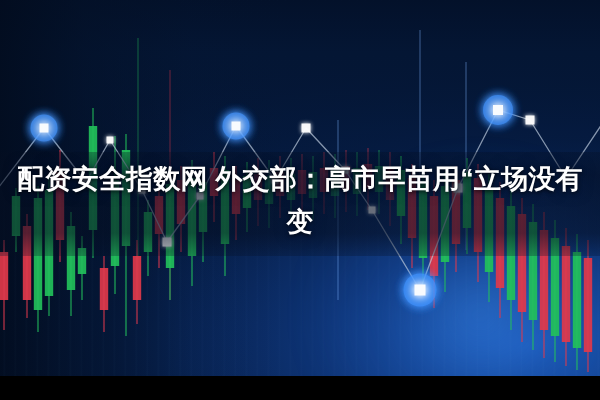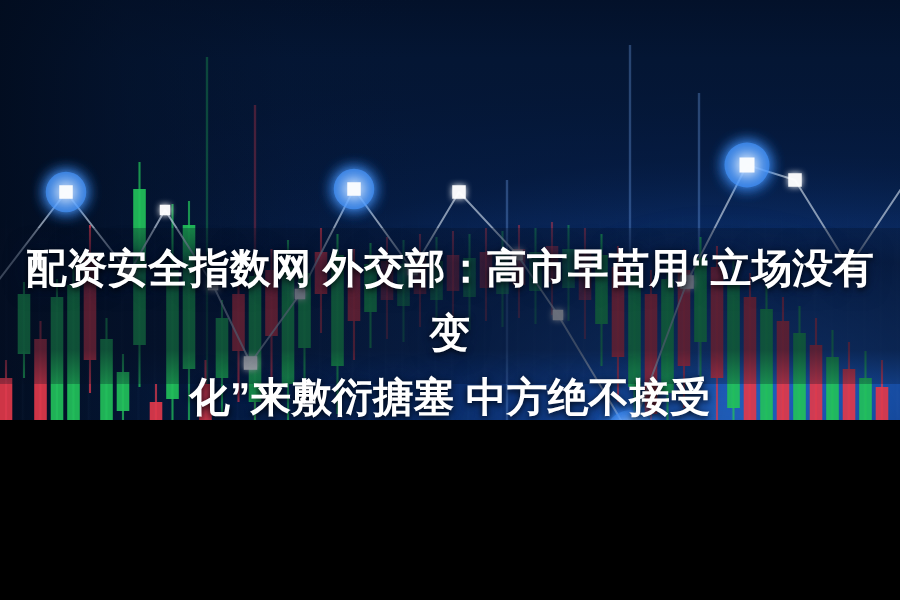--- a/index.html
+++ b/index.html
@@ -1,20 +1,20 @@
 <!DOCTYPE html>
 <html><head>
 <meta charset="utf-8">
 <style>
   html,body{margin:0;padding:0;background:#000;}
   body{font-family:"Liberation Sans","DejaVu Sans",sans-serif;}
 
   #stage{
     position:relative;
-    width:600px;height:280px;
+    width:600px;height:376px;
     overflow:hidden;
     background:#03132e;
   }
 
   
   .bg-base{
     position:absolute;inset:0;
     background:
       radial-gradient(120% 95% at 78% 88%, #14489c 0%, #0d3madeup 0%, #0c3478 28%, #072450 55%, #041733 80%, #03122a 100%);
   }
@@ -239,16 +239,15 @@
       <circle cx="498" cy="110" r="15" fill="#3f93ff" opacity="0.85" filter="url(#nodeGlow)"></circle>
       <rect x="493" y="105" width="10" height="10" fill="#ffffff" opacity="0.97" filter="url(#nodeGlow)"></rect>
       <rect x="525.5" y="115.5" width="9" height="9" fill="#ffffff" opacity="0.97" filter="url(#softGlow)"></rect>
       <rect x="562.5" y="174.5" width="7" height="7" fill="#ffffff" opacity="0.97" filter="url(#softGlow)"></rect>
     </svg>
 
   <div class="text-band"></div>
 
   <div class="headline">
     <span class="hl-line">配资安全指数网 外交部：高市早苗用“立场没有变</span>
-    <span class="hl-line">化”来敷衍搪塞 中方绝不接受</span>
   </div>
 
 </div>
 
 </body></html>

